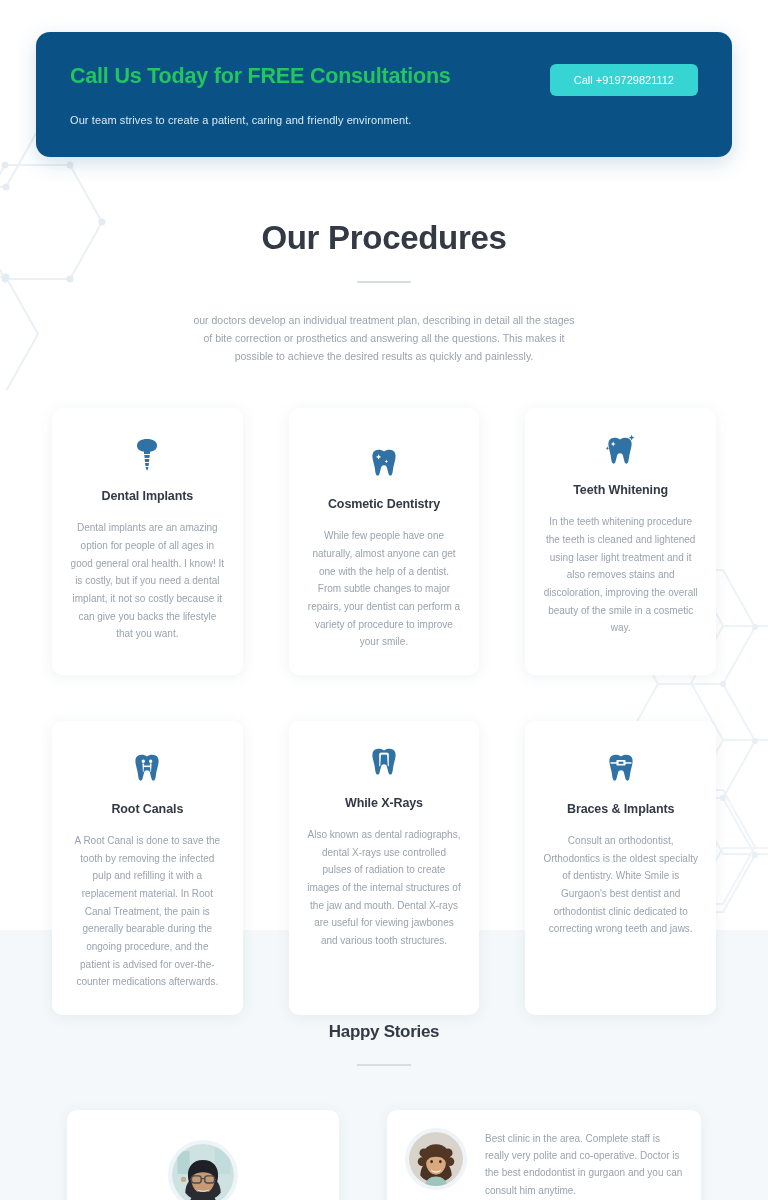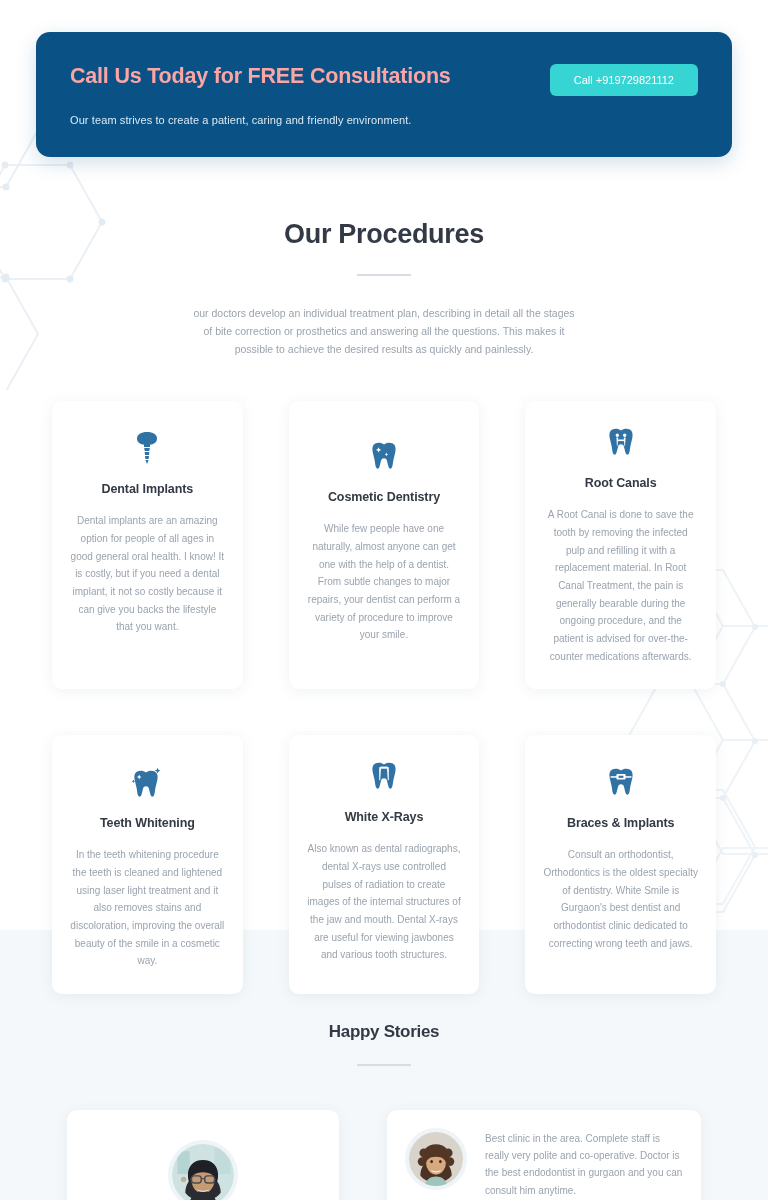--- a/index.html
+++ b/index.html
@@ -40,21 +40,21 @@
     background: #0a5286;
     border-radius: 14px;
     height: 125px;
     padding: 0 34px;
     display: flex;
     align-items: center;
     justify-content: space-between;
     box-shadow: 0 6px 20px rgba(10, 82, 134, 0.18);
   }
   .cta-text h2 {
-    color: #fca5a5;
+    color: #22c55e;
     font-size: 21.5px;
     font-weight: bold;
     letter-spacing: -0.2px;
     margin-bottom: 25px;
   }
   .cta-text p {
     color: #dce9f2;
     font-size: 11px;
     font-weight: normal;
     letter-spacing: 0.1px;
@@ -74,21 +74,21 @@
   }
 
   
   .procedures {
     position: relative;
     z-index: 2;
     padding-top: 62px;
     text-align: center;
   }
   .section-title {
-    font-size: 27px;
+    font-size: 33px;
     font-weight: bold;
     color: #333a45;
     letter-spacing: -0.3px;
   }
   .title-rule {
     width: 54px;
     height: 2px;
     background: #d8dde3;
     margin: 24px auto 0 auto;
   }
@@ -293,53 +293,53 @@
         <path d="M7.6 5.2l0.8 1.9 1.9 0.8-1.9 0.8-0.8 1.9-0.8-1.9L4.9 7.9l1.9-0.8z" fill="#ffffff"></path>
         <path d="M15.4 10.6l0.55 1.3 1.3 0.55-1.3 0.55-0.55 1.3-0.55-1.3-1.3-0.55 1.3-0.55z" fill="#ffffff"></path>
       </svg>
     </div>
     <div class="card-title">Cosmetic Dentistry</div>
     <div class="card-desc">While few people have one naturally, almost anyone can get one with the help of a dentist. From subtle changes to major repairs, your dentist can perform a variety of procedure to improve your smile.</div>
   </div>
 
   <div class="card">
     <div class="card-icon">
+      <svg width="30" height="30" viewBox="0 0 30 30">
+        <path d="M14 5.4C11.6 3.6 7.8 3.2 5.2 4.6 2.6 6 2 9 2.6 12.4c0.5 2.8 1.4 5.6 2 8.6 0.5 2.6 0.6 5.4 1.4 7.2 0.8 1.9 2.6 1.9 3.3 0.1 0.8-2 1.2-5 2-7.2 0.4-1.1 1.1-1.8 2.7-1.8s2.3 0.7 2.7 1.8c0.8 2.2 1.2 5.2 2 7.2 0.7 1.8 2.5 1.8 3.3-0.1 0.8-1.8 0.9-4.6 1.4-7.2 0.6-3 1.5-5.8 2-8.6C26 9 25.4 6 22.8 4.6 20.2 3.2 16.4 3.6 14 5.4z" fill="#3172a4"></path>
+        <path d="M25.6 0.8l0.85 2.05 2.05 0.85-2.05 0.85-0.85 2.05-0.85-2.05L22.7 3.7l2.05-0.85z" fill="#3172a4"></path>
+        <path d="M7.2 7.6l0.7 1.7 1.7 0.7-1.7 0.7-0.7 1.7-0.7-1.7L4.8 10l1.7-0.7z" fill="#ffffff"></path>
+        <path d="M1.4 12.4l0.55 1.35 1.35 0.55-1.35 0.55L1.4 16.2l-0.55-1.35L-0.5 14.3l1.35-0.55z" fill="#3172a4"></path>
+      </svg>
+    </div>
+    <div class="card-title">Teeth Whitening</div>
+    <div class="card-desc">In the teeth whitening procedure the teeth is cleaned and lightened using laser light treatment and it also removes stains and discoloration, improving the overall beauty of the smile in a cosmetic way.</div>
+  </div>
+
+  <div class="card">
+    <div class="card-icon">
       <svg width="26" height="28" viewBox="0 0 26 28">
         <path d="M13 2.4C10.6 0.6 6.8 0.2 4.2 1.6 1.6 3 1 6 1.6 9.4c0.5 2.8 1.4 5.6 2 8.6 0.5 2.6 0.6 5.4 1.4 7.2 0.8 1.9 2.6 1.9 3.3 0.1 0.8-2 1.2-5 2-7.2 0.4-1.1 1.1-1.8 2.7-1.8s2.3 0.7 2.7 1.8c0.8 2.2 1.2 5.2 2 7.2 0.7 1.8 2.5 1.8 3.3-0.1 0.8-1.8 0.9-4.6 1.4-7.2 0.6-3 1.5-5.8 2-8.6C25 6 24.4 3 21.8 1.6 19.2 0.2 15.4 0.6 13 2.4z" fill="#3172a4"></path>
         <path d="M9.3 5.6a1.7 1.7 0 1 1 0 3.4 1.7 1.7 0 0 1 0-3.4zM16.7 5.6a1.7 1.7 0 1 1 0 3.4 1.7 1.7 0 0 1 0-3.4z" fill="#ffffff"></path>
         <path d="M8.4 9.5h1.8l-0.7 8.5H8.9zM15.8 9.5h1.8l-0.6 8.5h-0.6z" fill="#ffffff"></path>
         <rect x="9.6" y="11.5" width="6.8" height="1.6" fill="#ffffff"></rect>
       </svg>
     </div>
     <div class="card-title">Root Canals</div>
     <div class="card-desc">A Root Canal is done to save the tooth by removing the infected pulp and refilling it with a replacement material. In Root Canal Treatment, the pain is generally bearable during the ongoing procedure, and the patient is advised for over-the-counter medications afterwards.</div>
   </div>
 
   <div class="card">
     <div class="card-icon">
-      <svg width="30" height="30" viewBox="0 0 30 30">
-        <path d="M14 5.4C11.6 3.6 7.8 3.2 5.2 4.6 2.6 6 2 9 2.6 12.4c0.5 2.8 1.4 5.6 2 8.6 0.5 2.6 0.6 5.4 1.4 7.2 0.8 1.9 2.6 1.9 3.3 0.1 0.8-2 1.2-5 2-7.2 0.4-1.1 1.1-1.8 2.7-1.8s2.3 0.7 2.7 1.8c0.8 2.2 1.2 5.2 2 7.2 0.7 1.8 2.5 1.8 3.3-0.1 0.8-1.8 0.9-4.6 1.4-7.2 0.6-3 1.5-5.8 2-8.6C26 9 25.4 6 22.8 4.6 20.2 3.2 16.4 3.6 14 5.4z" fill="#3172a4"></path>
-        <path d="M25.6 0.8l0.85 2.05 2.05 0.85-2.05 0.85-0.85 2.05-0.85-2.05L22.7 3.7l2.05-0.85z" fill="#3172a4"></path>
-        <path d="M7.2 7.6l0.7 1.7 1.7 0.7-1.7 0.7-0.7 1.7-0.7-1.7L4.8 10l1.7-0.7z" fill="#ffffff"></path>
-        <path d="M1.4 12.4l0.55 1.35 1.35 0.55-1.35 0.55L1.4 16.2l-0.55-1.35L-0.5 14.3l1.35-0.55z" fill="#3172a4"></path>
-      </svg>
-    </div>
-    <div class="card-title">Teeth Whitening</div>
-    <div class="card-desc">In the teeth whitening procedure the teeth is cleaned and lightened using laser light treatment and it also removes stains and discoloration, improving the overall beauty of the smile in a cosmetic way.</div>
-  </div>
-
-  <div class="card">
-    <div class="card-icon">
       <svg width="26" height="28" viewBox="0 0 26 28">
         <path d="M13 2.4C10.6 0.6 6.8 0.2 4.2 1.6 1.6 3 1 6 1.6 9.4c0.5 2.8 1.4 5.6 2 8.6 0.5 2.6 0.6 5.4 1.4 7.2 0.8 1.9 2.6 1.9 3.3 0.1 0.8-2 1.2-5 2-7.2 0.4-1.1 1.1-1.8 2.7-1.8s2.3 0.7 2.7 1.8c0.8 2.2 1.2 5.2 2 7.2 0.7 1.8 2.5 1.8 3.3-0.1 0.8-1.8 0.9-4.6 1.4-7.2 0.6-3 1.5-5.8 2-8.6C25 6 24.4 3 21.8 1.6 19.2 0.2 15.4 0.6 13 2.4z" fill="#3172a4"></path>
         <path d="M8.2 5.2h1.9l-0.9 13h-1zM15.9 5.2h1.9l0 13h-1z" fill="#ffffff"></path>
         <path d="M9.4 4.6h7.2v2.1H9.4z" fill="#ffffff"></path>
       </svg>
     </div>
-    <div class="card-title">White X-Rays</div>
+    <div class="card-title">While X-Rays</div>
     <div class="card-desc">Also known as dental radiographs, dental X-rays use controlled pulses of radiation to create images of the internal structures of the jaw and mouth. Dental X-rays are useful for viewing jawbones and various tooth structures.</div>
   </div>
 
   <div class="card">
     <div class="card-icon">
       <svg width="26" height="28" viewBox="0 0 26 28">
         <path d="M13 2.4C10.6 0.6 6.8 0.2 4.2 1.6 1.6 3 1 6 1.6 9.4c0.5 2.8 1.4 5.6 2 8.6 0.5 2.6 0.6 5.4 1.4 7.2 0.8 1.9 2.6 1.9 3.3 0.1 0.8-2 1.2-5 2-7.2 0.4-1.1 1.1-1.8 2.7-1.8s2.3 0.7 2.7 1.8c0.8 2.2 1.2 5.2 2 7.2 0.7 1.8 2.5 1.8 3.3-0.1 0.8-1.8 0.9-4.6 1.4-7.2 0.6-3 1.5-5.8 2-8.6C25 6 24.4 3 21.8 1.6 19.2 0.2 15.4 0.6 13 2.4z" fill="#3172a4"></path>
         <rect x="2.5" y="8.2" width="21" height="1.5" fill="#ffffff"></rect>
         <rect x="8.4" y="6" width="9.2" height="5.6" rx="1" fill="#ffffff"></rect>
         <rect x="10.6" y="7.7" width="4.8" height="2.2" fill="#3172a4"></rect>

